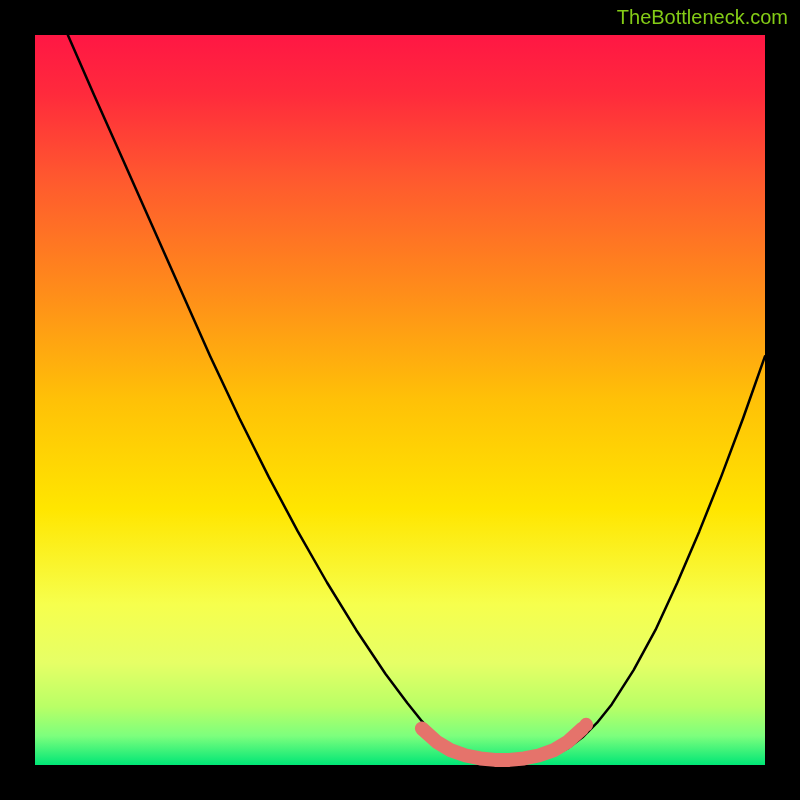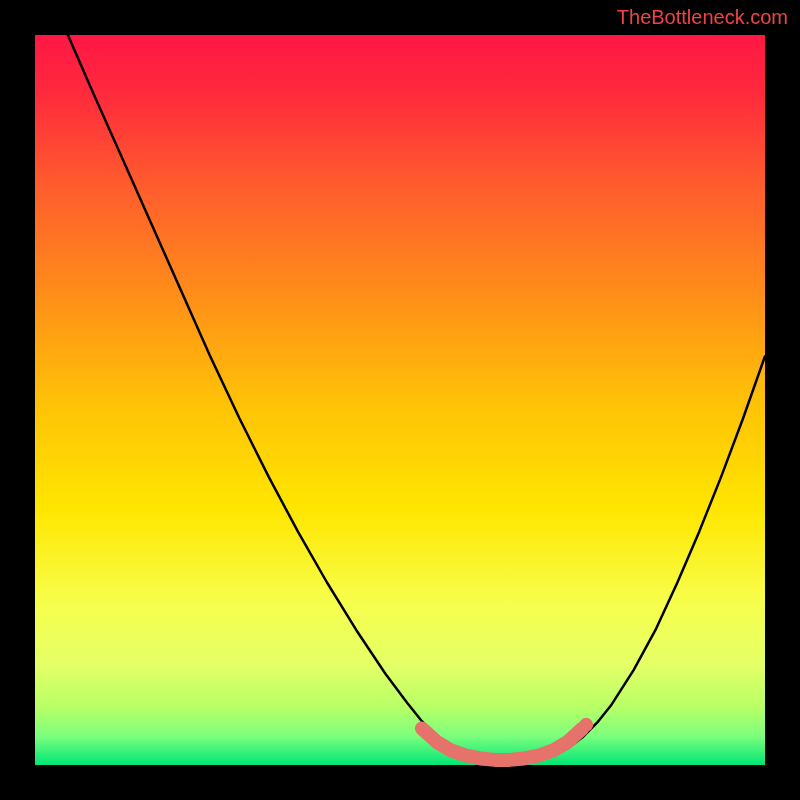--- a/index.html
+++ b/index.html
@@ -15,21 +15,21 @@
     position: absolute;
     top: 0;
     left: 0;
     width: 800px;
     height: 800px;
   }
   .watermark {
     position: absolute;
     top: 6px;
     right: 12px;
-    color: #ef4444;
+    color: #84cc16;
     font-size: 20px;
     font-weight: 500;
     z-index: 10;
   }
   svg {
     display: block;
   }
 </style>
 </head>
 <body>

